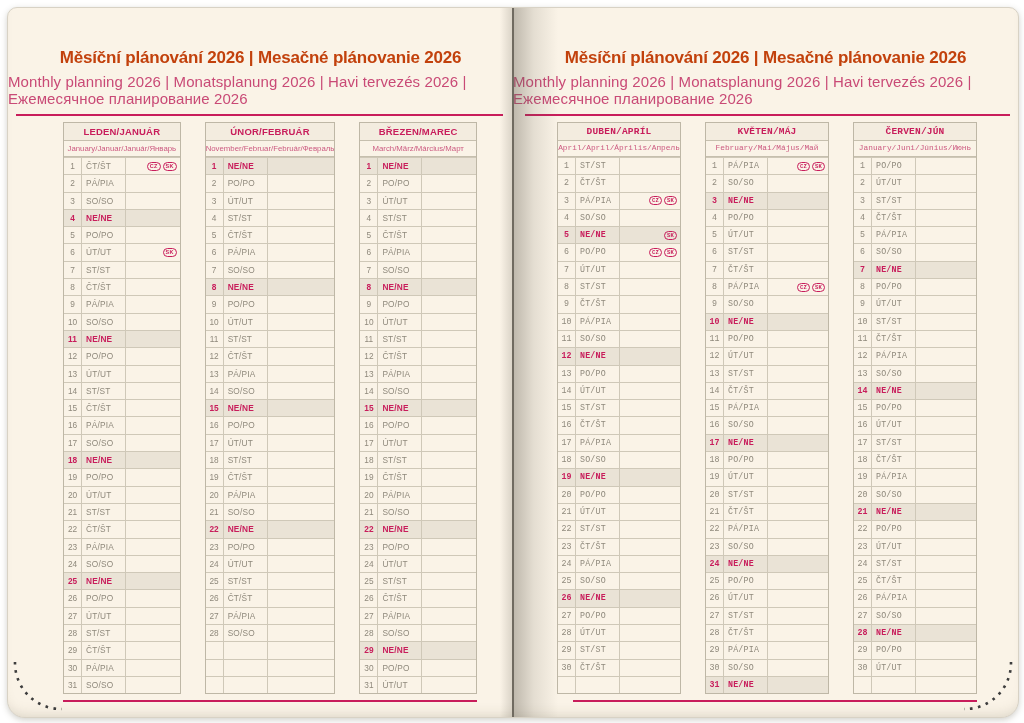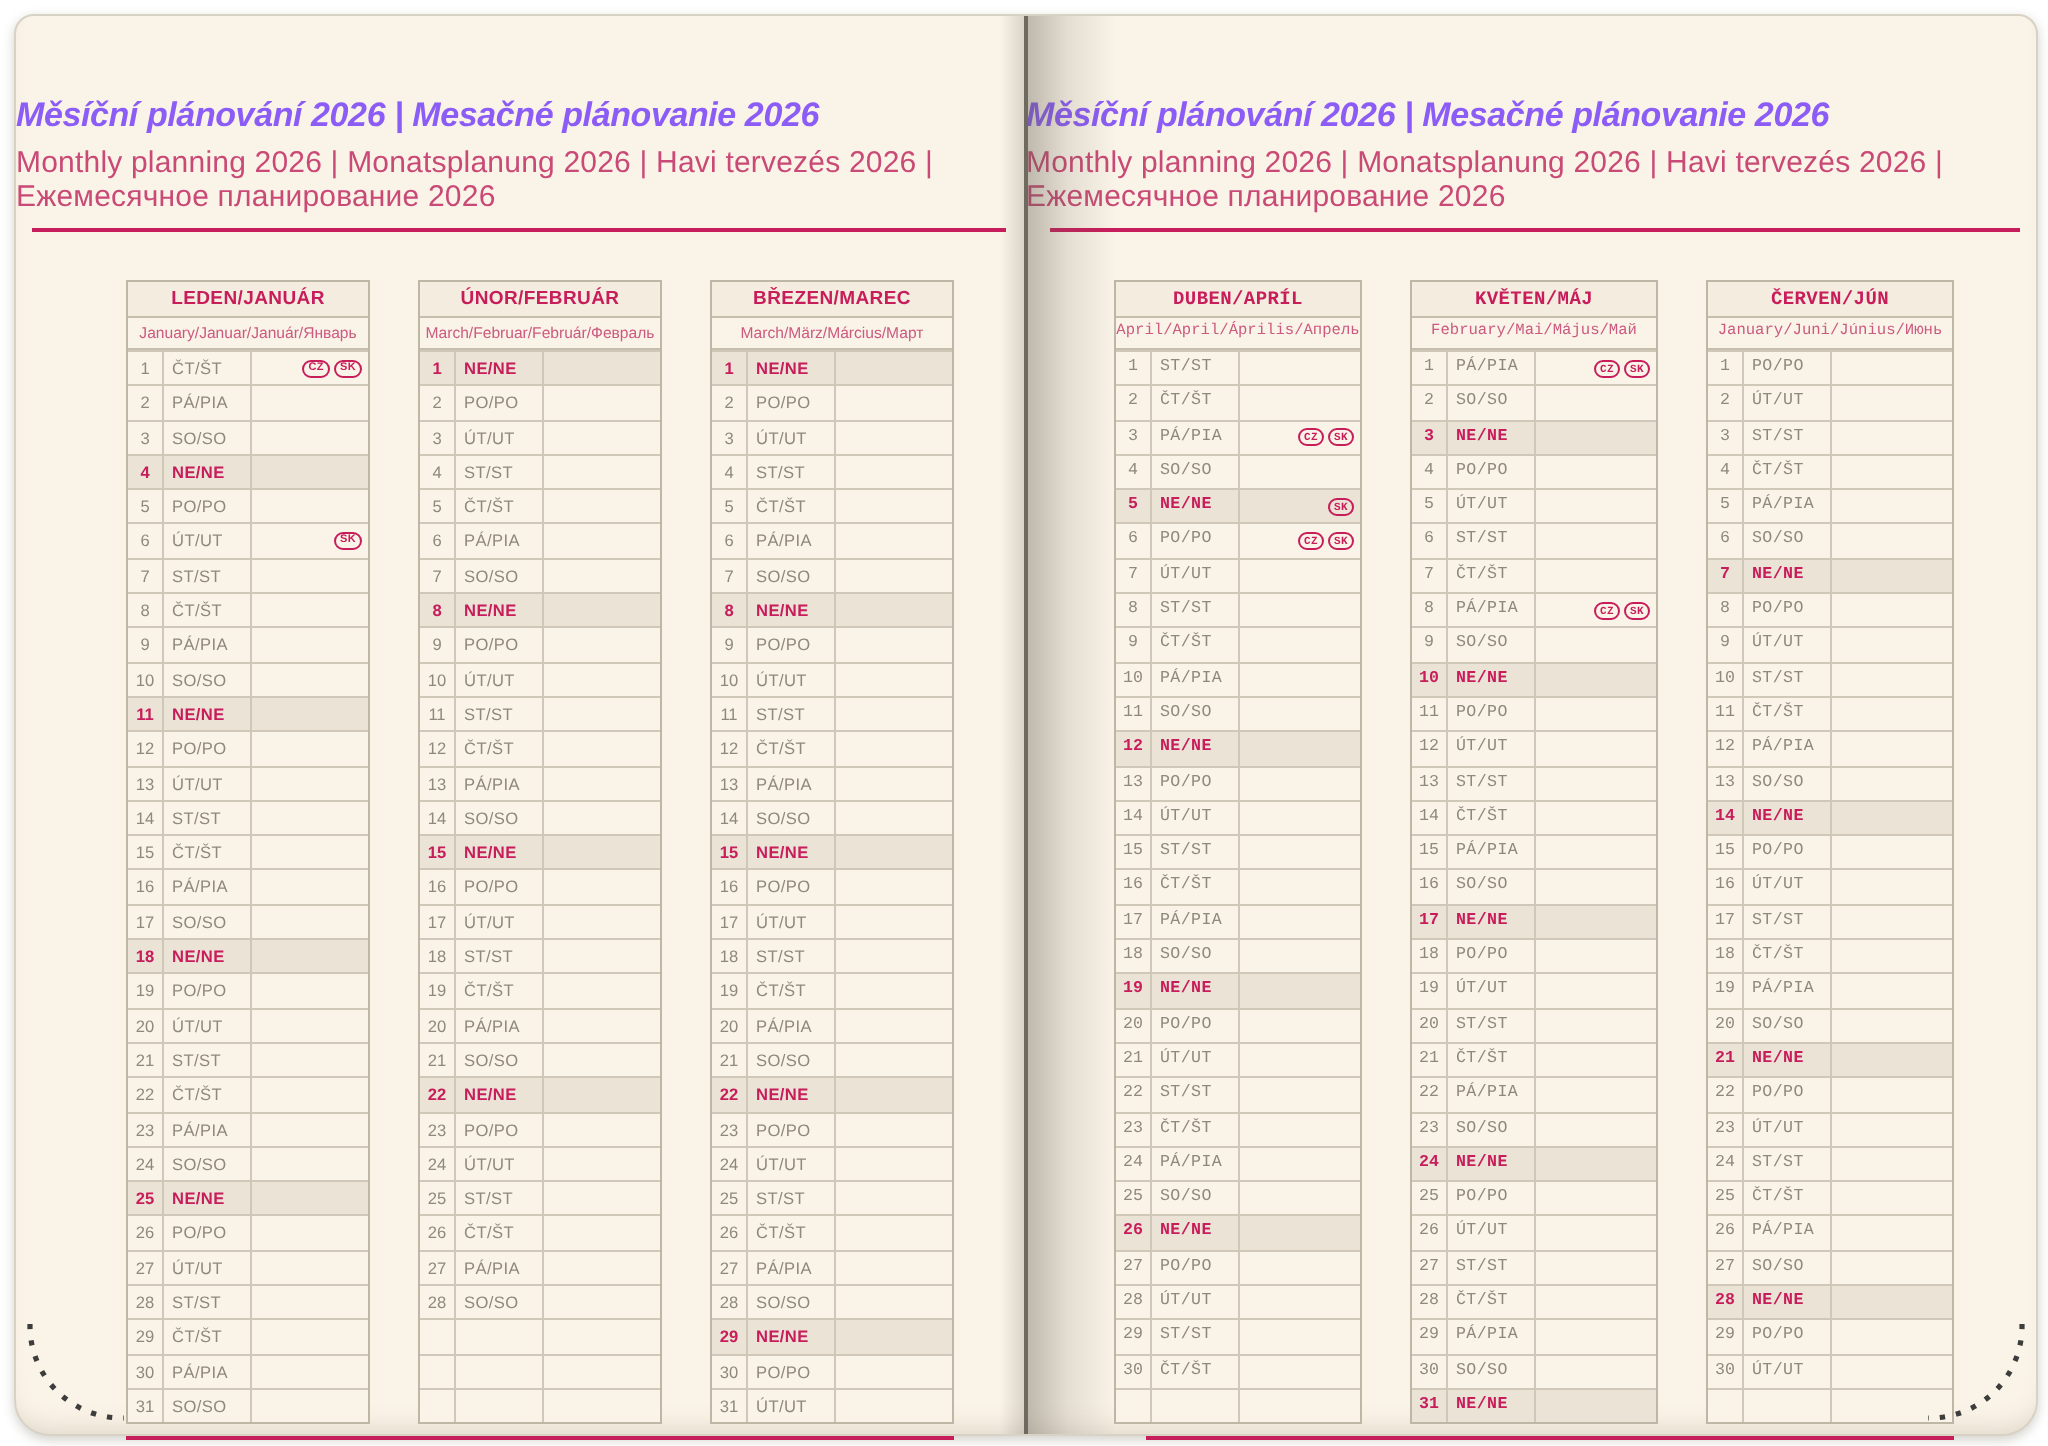--- a/index.html
+++ b/index.html
@@ -20,30 +20,30 @@
   .page.right{left:505px;}
   
   .gutter-line{position:absolute;left:504px;top:0;width:2px;height:100%;background:#6f6a60;z-index:5;}
   .gutter-shade-r{position:absolute;left:506px;top:0;width:44px;height:100%;z-index:4;
     background:linear-gradient(to right, rgba(95,90,78,.38), rgba(95,90,78,.14) 45%, rgba(95,90,78,0));}
   .gutter-shade-l{position:absolute;left:492px;top:0;width:12px;height:100%;z-index:4;
     background:linear-gradient(to left, rgba(95,90,78,.20), rgba(95,90,78,0));}
 
   .page-inner{position:absolute;top:0;left:0;right:0;padding-top:40px;}
   .title{
-    color:#8b5cf6;font-weight:bold;font-size:17px;letter-spacing:-0.2px;font-style:italic;
+    text-align:center;color:#c2410c;font-weight:bold;font-size:17px;letter-spacing:-0.2px;
   }
   .subtitle{
     text-align:left;color:#c94a76;font-size:15px;margin-top:5px;letter-spacing:0.1px;
   }
   .rule{height:2px;background:#c81d5b;margin-top:7px;}
   .page.left .rule.top{margin-left:8px;margin-right:10px;}
   .page.right .rule.top{margin-left:12px;margin-right:8px;}
 
-  .tables{display:flex;gap:24px;margin-top:24px;}
+  .tables{display:flex;gap:24px;margin-top:6px;}
   .page.left  .tables{padding-left:55px;padding-right:36px;}
   .page.right .tables{padding-left:44px;padding-right:41px;font-family:Liberation Mono, monospace;}
 
   .month{flex:1;border:1px solid #beb7a6;background:#faf3e7;}
   .m-header{
     height:17px;line-height:17px;text-align:center;
     font-size:9.5px;font-weight:bold;color:#c81d5b;letter-spacing:0.2px;
     background:#f3ecdf;border-bottom:1px solid #c6bfae;
   }
   .m-sub{
@@ -248,21 +248,21 @@
               <div class="c-note"></div>
             </div>
             <div class="row">
               <div class="c-num">31</div>
               <div class="c-day">SO/SO</div>
               <div class="c-note"></div>
             </div>
           </div>
           <div class="month">
     <div class="m-header">ÚNOR/FEBRUÁR</div>
-    <div class="m-sub">March/Februar/Február/Февраль</div>
+    <div class="m-sub">November/Februar/Február/Февраль</div>
   <div class="row hl">
               <div class="c-num">1</div>
               <div class="c-day">NE/NE</div>
               <div class="c-note"></div>
             </div>
             <div class="row">
               <div class="c-num">2</div>
               <div class="c-day">PO/PO</div>
               <div class="c-note"></div>
             </div>

